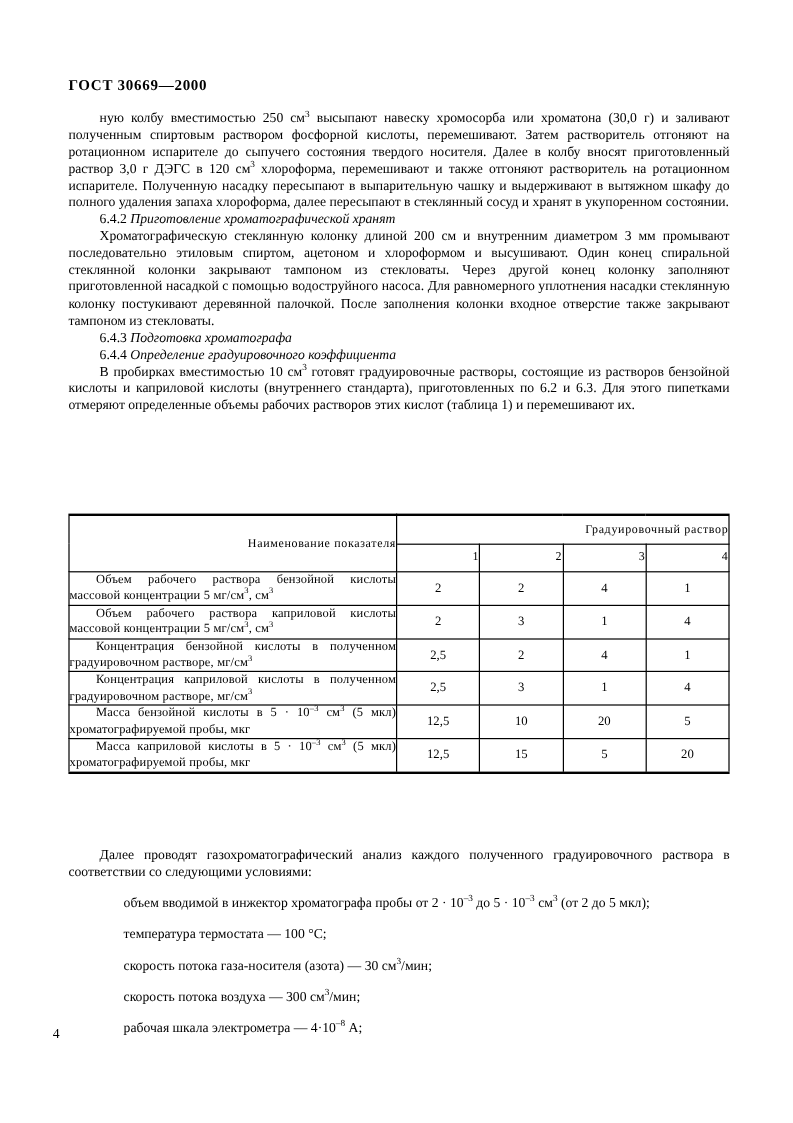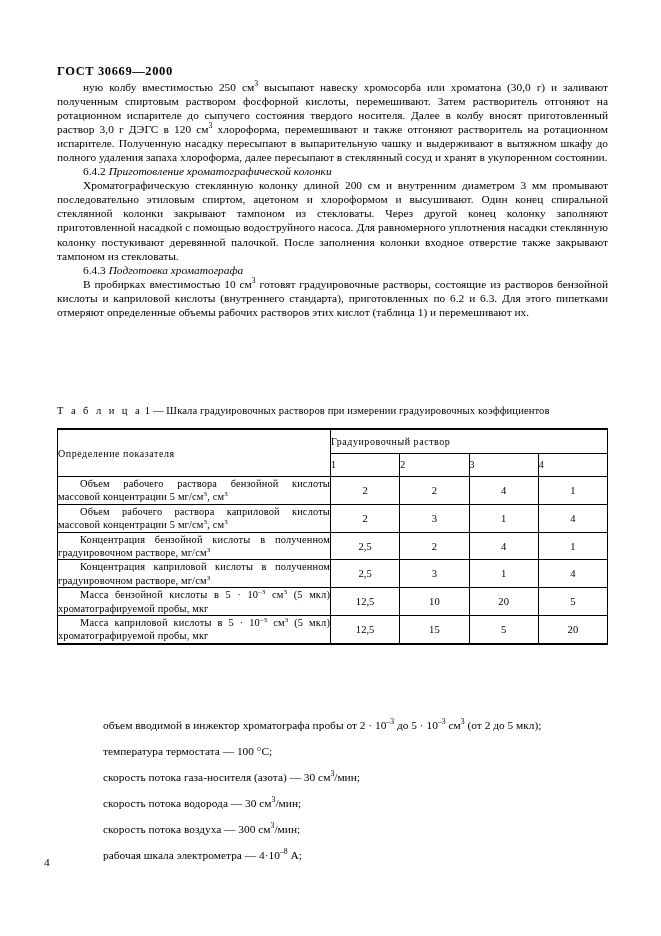--- a/index.html
+++ b/index.html
@@ -28,21 +28,21 @@
     left: 57px;
     top: 64px;
     font-size: 12.5px;
     font-weight: bold;
     letter-spacing: 0.6px;
     white-space: nowrap;
   }
   .content {
     position: absolute;
     left: 57px;
-    top: 80px;
+    top: 92px;
     width: 551px;
   }
   p.body {
     margin: 0;
     font-size: 11.4px;
     line-height: 14.05px;
     text-align: justify;
     text-indent: 26px;
     text-align-last: left;
     hyphens: manual;
@@ -80,21 +80,21 @@
     border: 1px solid #000000;
     padding: 0;
     vertical-align: middle;
     font-weight: normal;
   }
   table.grad {
     border-top: 2.2px solid #000;
     border-bottom: 2.2px solid #000;
   }
   .thead-row th {
-    text-align: left;
+    text-align: right;
     letter-spacing: 0.55px;
     font-size: 10px;
   }
   th.name-col {
     width: 272px;
     height: 46px;
     border-bottom: 2.2px solid #000;
   }
   th.grp {
     height: 22px;
@@ -151,46 +151,39 @@
 <body>
 
 <div class="page">
 
   <div class="std-header">ГОСТ 30669—2000</div>
 
   <div class="content">
 
     <p class="body"><span>ную колбу вместимостью 250 см<sup>3</sup> высыпают навеску хромосорба или хроматона (30,0 г) и заливают полученным спиртовым раствором фосфорной кислоты, перемешивают. Затем растворитель отгоняют на ротационном испарителе до сыпучего состояния твердого носителя. Далее в колбу вносят приготовленный раствор 3,0 г ДЭГС в 120 см<sup>3</sup> хлороформа, перемешивают и также отгоняют растворитель на ротационном испарителе. Полученную насадку пересыпают в выпарительную чашку и выдерживают в вытяжном шкафу до полного удаления запаха хлороформа, далее пересыпают в стеклянный сосуд и хранят в укупоренном состоянии.</span></p>
 
-    <div class="clause"><span>6.4.2</span> <span class="title">Приготовление хроматографической колонки</span></div>
+    <div class="clause"><span>6.4.2</span> <span class="title">Приготовление хроматографической хранят</span></div>
 
     <p class="body"><span>Хроматографическую стеклянную колонку длиной 200 см и внутренним диаметром 3 мм промывают последовательно этиловым спиртом, ацетоном и хлороформом и высушивают. Один конец спиральной стеклянной колонки закрывают тампоном из стекловаты. Через другой конец колонку заполняют приготовленной насадкой с помощью водоструйного насоса. Для равномерного уплотнения насадки стеклянную колонку постукивают деревянной палочкой. После заполнения колонки входное отверстие также закрывают тампоном из стекловаты.</span></p>
 
     <div class="clause"><span>6.4.3</span> <span class="title">Подготовка хроматографа</span></div>
 
 
+    <div class="clause"><span>6.4.4</span> <span class="title">Определение градуировочного коэффициента</span></div>
 
     <p class="body"><span>В пробирках вместимостью 10 см<sup>3</sup> готовят градуировочные растворы, состоящие из растворов бензойной кислоты и каприловой кислоты (внутреннего стандарта), приготовленных по 6.2 и 6.3. Для этого пипетками отмеряют определенные объемы рабочих растворов этих кислот (таблица 1) и перемешивают их.</span></p>
 
   </div>
 
-  <div class="caption-wrap">
-    <p class="tbl-caption">
-      <span class="sp">Т а б л и ц а</span>
-      <span>1</span>
-      <span>—</span>
-      <span>Шкала градуировочных растворов при измерении градуировочных коэффициентов</span>
-    </p>
-  </div>
 
   <div class="tbl-wrap">
     <table class="grad">
       <thead>
         <tr class="thead-row">
-          <th class="name-col" rowspan="2">Определение показателя</th>
+          <th class="name-col" rowspan="2">Наименование показателя</th>
           <th class="grp" colspan="4">Градуировочный раствор</th>
         </tr>
         <tr class="thead-row">
           <th class="numhdr col-n">1</th>
           <th class="numhdr col-n">2</th>
           <th class="numhdr col-n">3</th>
           <th class="numhdr col-n">4</th>
         </tr>
       </thead>
       <tbody>
@@ -234,23 +227,23 @@
           <td class="val col-n">12,5</td>
           <td class="val col-n">15</td>
           <td class="val col-n">5</td>
           <td class="val col-n">20</td>
         </tr>
       </tbody>
     </table>
   </div>
 
   <div class="after-table">
+    <p class="body"><span>Далее проводят газохроматографический анализ каждого полученного градуировочного раствора в соответствии со следующими условиями:</span></p>
     <div class="cond-list">объем вводимой в инжектор хроматографа пробы от 2 · 10<sup>–3</sup> до 5 · 10<sup>–3</sup> см<sup>3</sup> (от 2 до 5 мкл);</div>
     <div class="cond-list">температура термостата — 100 °С;</div>
     <div class="cond-list">скорость потока газа-носителя (азота) — 30 см<sup>3</sup>/мин;</div>
-    <div class="cond-list">скорость потока водорода — 30 см<sup>3</sup>/мин;</div>
     <div class="cond-list">скорость потока воздуха — 300 см<sup>3</sup>/мин;</div>
     <div class="cond-list">рабочая шкала электрометра — 4·10<sup>–8</sup> А;</div>
   </div>
 
   <div class="page-num">4</div>
 
 </div>
 
 </body></html>

